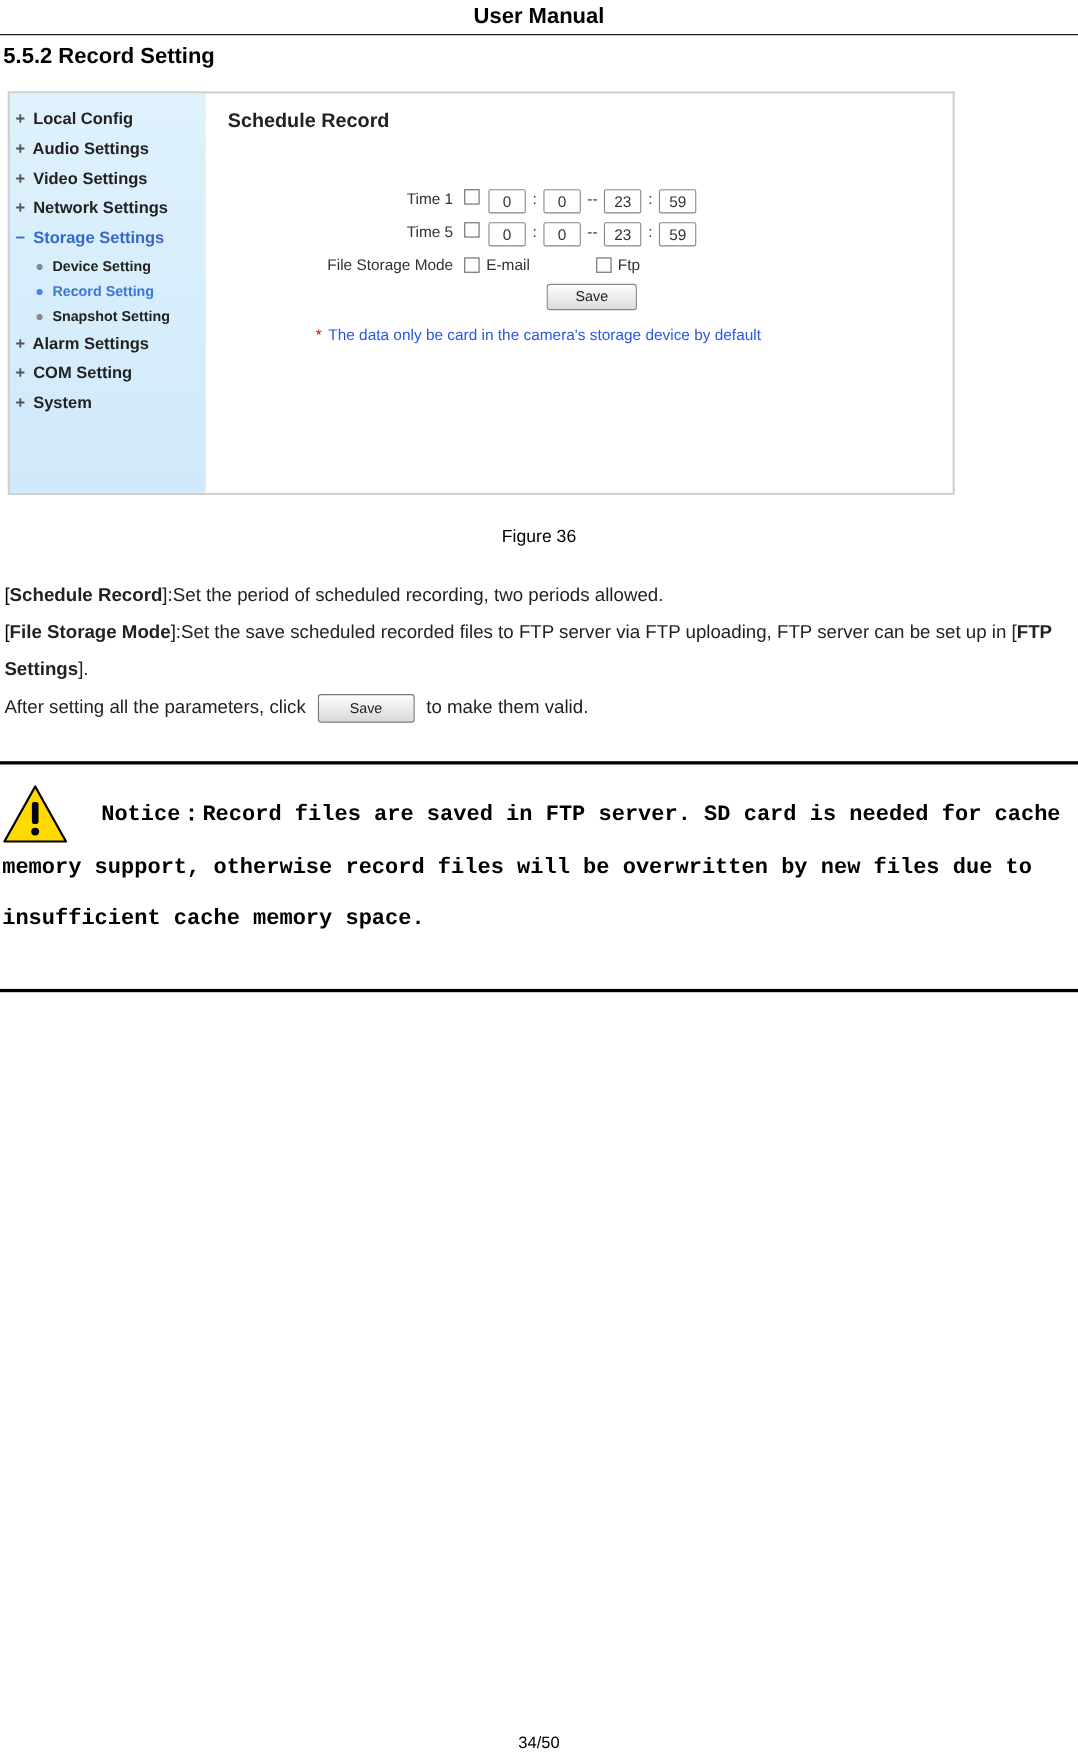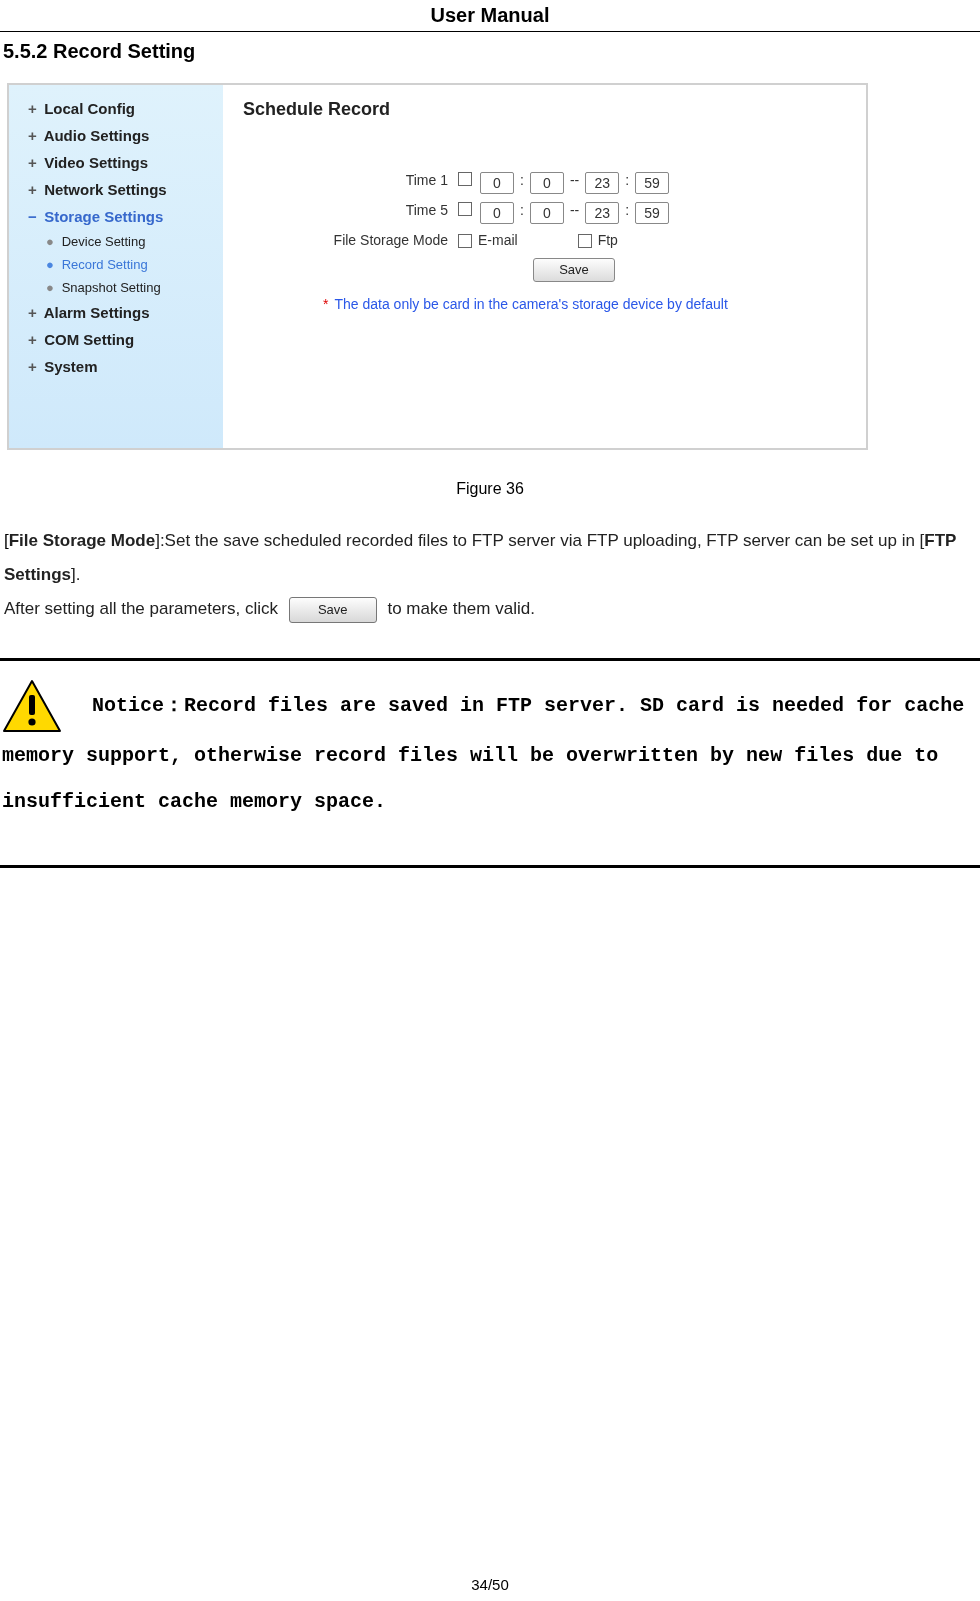--- a/index.html
+++ b/index.html
@@ -31,44 +31,44 @@
   width: 861px;
   height: 367px;
   margin: 0 0 30px 7px;
   border: 2px solid #d0d0d0;
   background: #fff;
   display: flex;
   position: relative;
   overflow: hidden;
 }
 .sidebar {
-  width: 214px;
+  width: 178px;
   background: linear-gradient(#dff2fc, #cfe9fb);
-  padding: 10px 10px 60px 15px;
+  padding: 10px 10px 60px 1px;
   font-family: Tahoma, Arial, sans-serif;
 }
 .nav-item {
   font-size: 15px;
   font-weight: bold;
   color: #222;
   padding: 5px 0 5px 4px;
   cursor: pointer;
 }
 .nav-item .plus {
   display: inline-block;
   width: 12px;
   color: #555;
 }
 .nav-item-active {
   color: #3668cc;
 }
 .nav-item-active .plus { color: #3668cc; }
 .sub-item {
   font-size: 13px;
-  font-weight: normal;
+  font-weight: bold;
   color: #222;
   padding: 4px 0 4px 22px;
   cursor: pointer;
 }
 .sub-item .dot {
   display: inline-block;
   width: 12px;
   color: #888;
 }
 .sub-item-active {
@@ -265,20 +265,23 @@
         <span class="ast">*</span><span>The data only be card in the camera's storage device by default</span>
       </div>
     </div>
   </div>
 </div>
 
 <div class="figure-caption">Figure 36</div>
 
 <div class="body-text">
   <p>
+    <span class="brkt">[</span><span class="term">Schedule Record</span><span>]:Set the period of scheduled recording, two periods allowed.</span>
+  </p>
+  <p>
     <span class="brkt">[</span><span class="term">File Storage Mode</span><span>]:Set the save scheduled recorded files to FTP server via FTP uploading, FTP server can be set up in [</span><span class="term">FTP Settings</span><span>].</span>
   </p>
   <p>
     <span>After setting all the parameters, click </span>
     <span class="save-inline">Save</span>
     <span> to make them valid.</span>
   </p>
 </div>
 
 <div class="rule-thick"></div>

